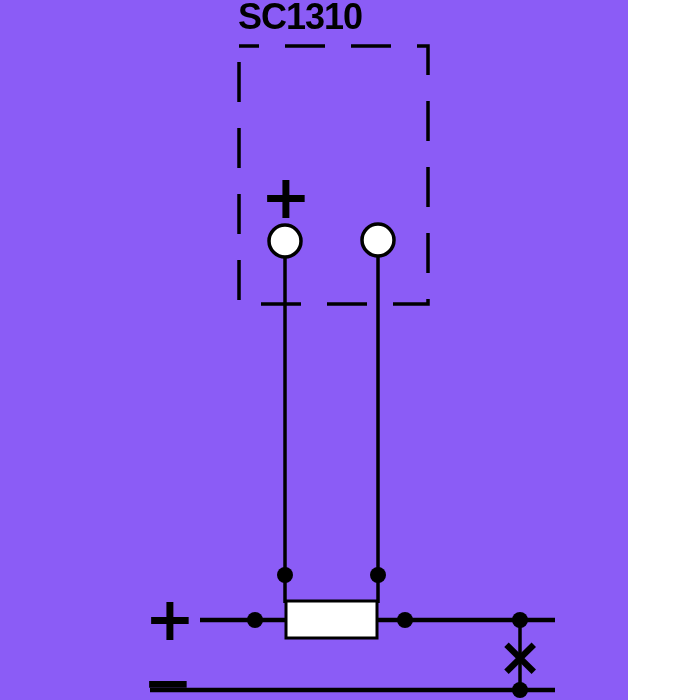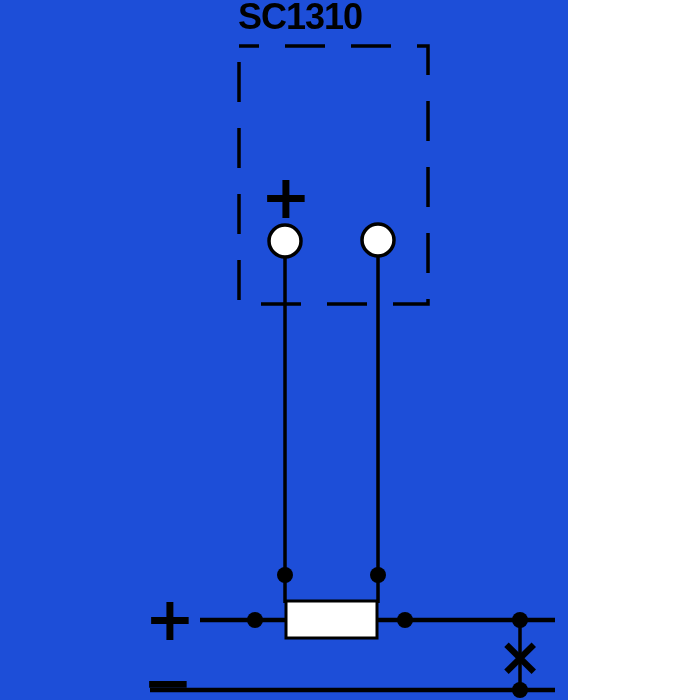--- a/index.html
+++ b/index.html
@@ -2,23 +2,23 @@
 <html><head>
 <meta charset="utf-8">
 <style>
   html, body {
     margin: 0;
     padding: 0;
     background: #ffffff;
   }
   .canvas {
     position: relative;
-    width: 568px;
+    width: 628px;
     height: 700px;
-    background: #1d4ed8;
+    background: #8b5cf6;
     overflow: hidden;
   }
   svg { display: block; }
 
   .dashed-box {
     fill: none;
     stroke: #000000;
     stroke-width: 3.5;
     stroke-dasharray: 40 26;
     stroke-dashoffset: 20;

